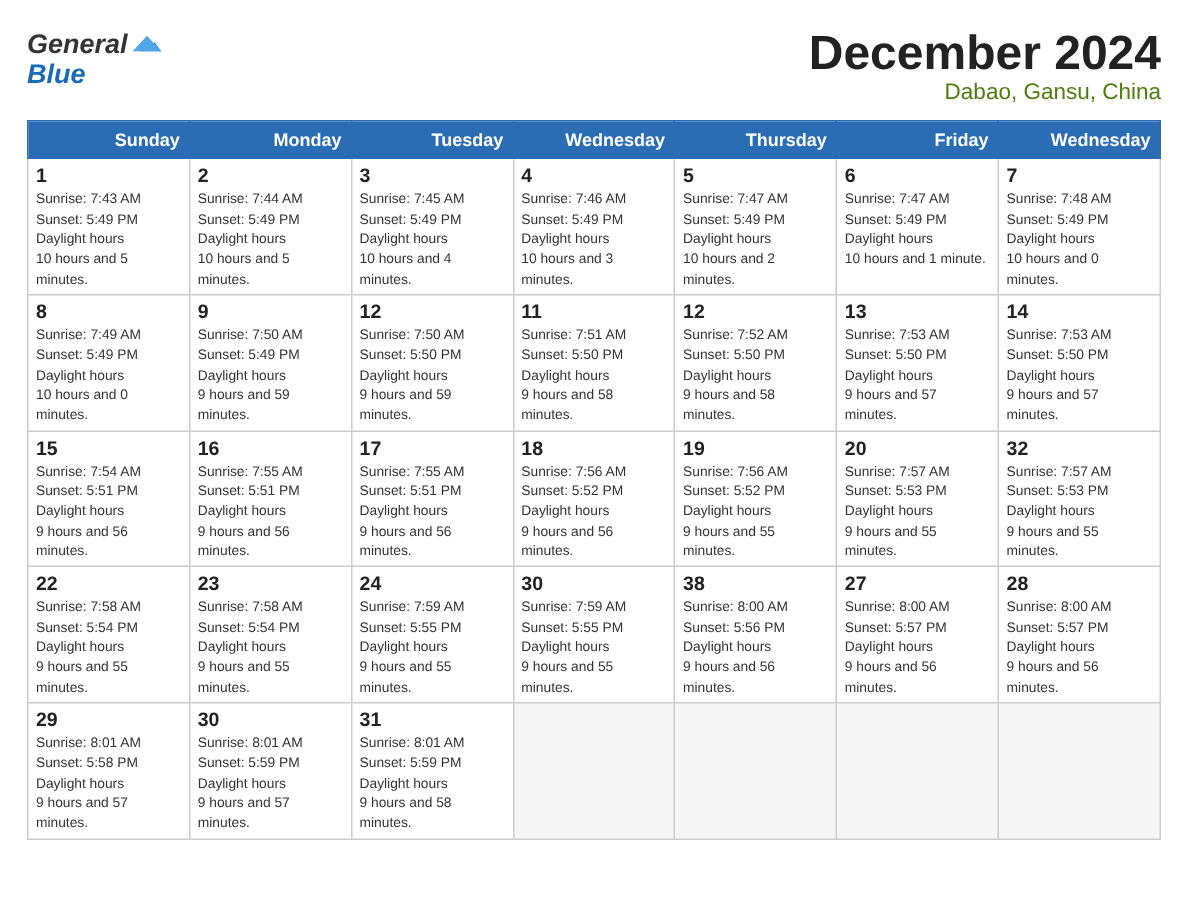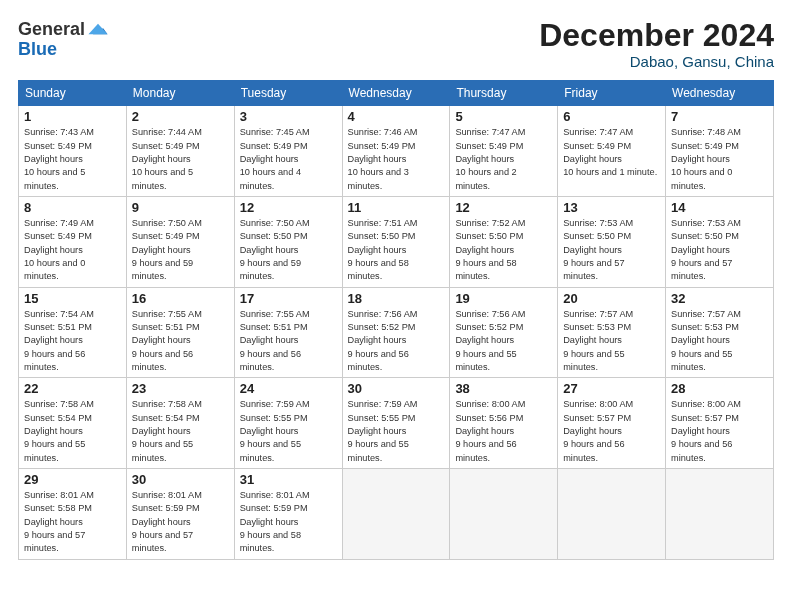--- a/index.html
+++ b/index.html
@@ -17,20 +17,21 @@
     }
     .header {
       display: flex;
       justify-content: space-between;
       align-items: flex-start;
       margin-bottom: 10px;
     }
     .logo {
       display: flex;
       align-items: flex-end;
+      font-style: italic;
     }
     .logo-text-general {
       font-size: 18px;
       font-weight: bold;
       color: #333;
       line-height: 1;
     }
     .logo-text-blue {
       font-size: 18px;
       font-weight: bold;
@@ -47,33 +48,33 @@
     }
     .month-title {
       font-size: 32px;
       font-weight: bold;
       color: #222;
       line-height: 1.1;
       margin-left: 23px;
     }
     .location {
       font-size: 15px;
-      color: #0c4a6e;
+      color: #4d7c0f;
     }
     .calendar-table {
       width: 100%;
       border-collapse: collapse;
       table-layout: fixed;
     }
     .calendar-table th {
       background-color: #2a6db5;
       color: #fff;
       font-size: 12px;
-      font-weight: normal;
-      text-align: left;
+      font-weight: bold;
+      text-align: right;
       padding: 5px 6px;
       border: 1px solid #2a6db5;
     }
     .calendar-table td {
       border: 1px solid #ccc;
       vertical-align: top;
       padding: 3px 5px;
       font-size: 9.5px;
       color: #333;
       height: 78px;

